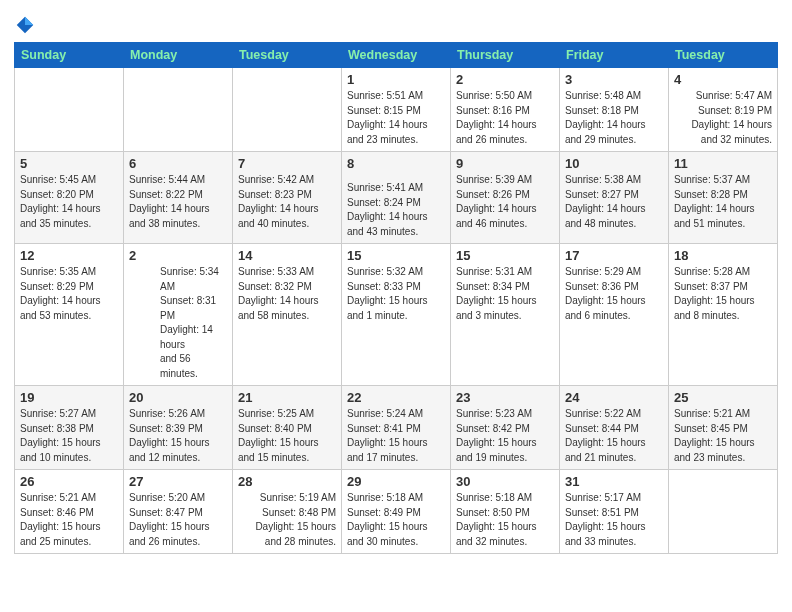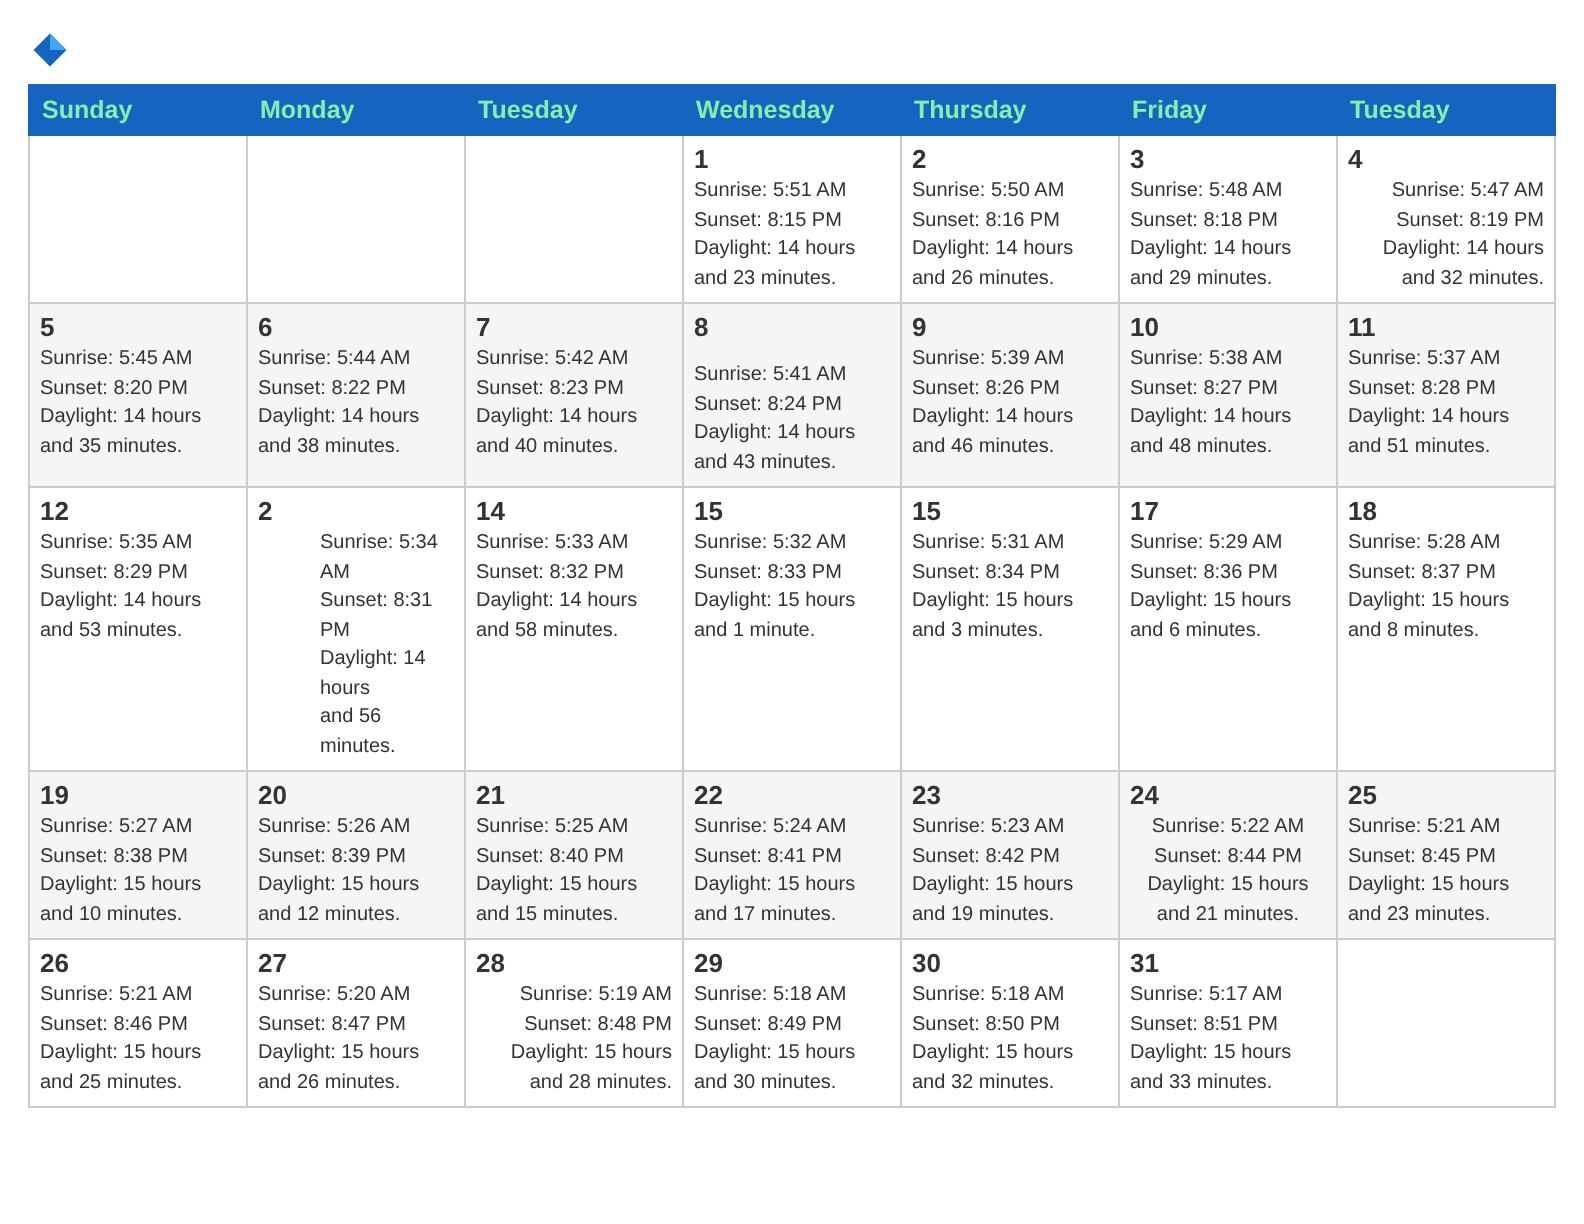--- a/index.html
+++ b/index.html
@@ -300,21 +300,21 @@
           </td>
           <td>
             <span class="day-number">23</span>
             <div class="day-info" style="white-space: pre-line;">Sunrise: 5:23 AM
 Sunset: 8:42 PM
 Daylight: 15 hours
 and 19 minutes.</div>
           </td>
           <td>
             <span class="day-number">24</span>
-            <div class="day-info" style="white-space: pre-line; text-align: center;">Sunrise: 5:22 AM
+            <div class="day-info" style="white-space: pre-line;">Sunrise: 5:22 AM
 Sunset: 8:44 PM
 Daylight: 15 hours
 and 21 minutes.</div>
           </td>
           <td>
             <span class="day-number">25</span>
             <div class="day-info" style="white-space: pre-line;">Sunrise: 5:21 AM
 Sunset: 8:45 PM
 Daylight: 15 hours
 and 23 minutes.</div>

